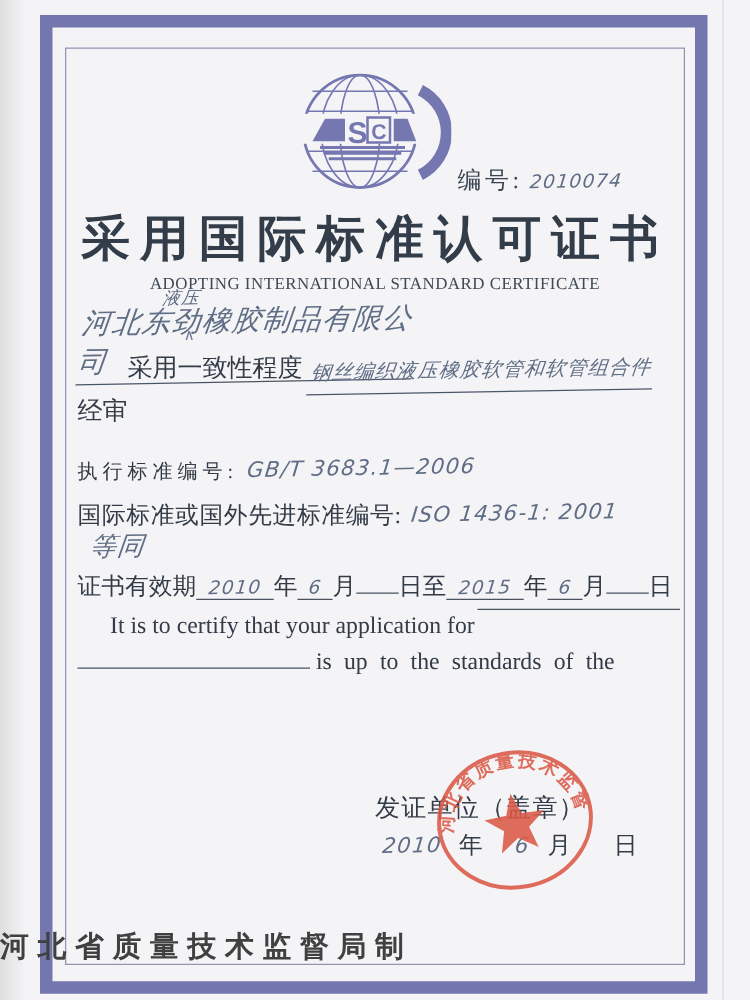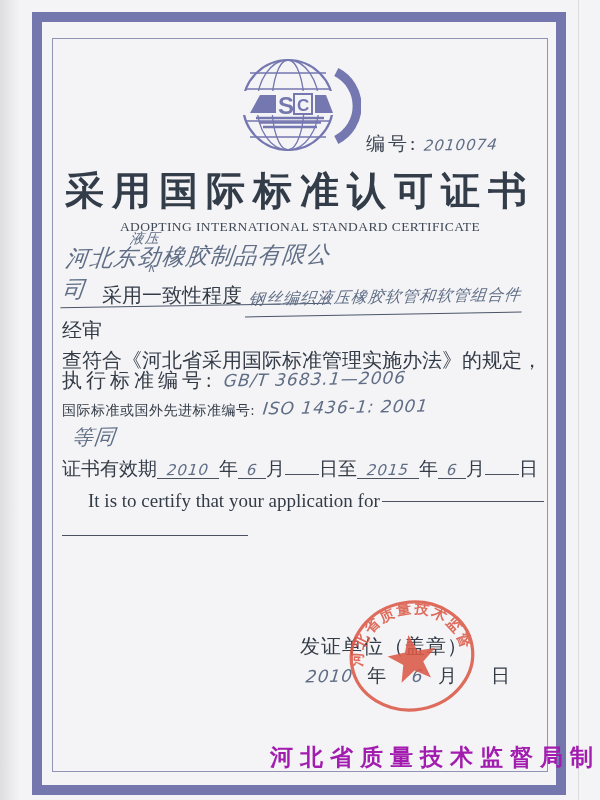--- a/index.html
+++ b/index.html
@@ -45,54 +45,54 @@
   .company-caret{left:147px;top:261px;font-size:12px;color:#6b7890;font-family:"DejaVu Sans",sans-serif;}
   .company{left:64px;top:241px;width:268px;font-size:23px;
     border-bottom:1.5px solid #4a5568;padding-bottom:2px;}
 
   
   .para{left:62px;top:280px;width:482px;font-size:20px;line-height:30.5px;color:#333b47;}
   .para .l1{text-indent:40px;}
   .product{font-size:16px;border-bottom:1px solid #4a5568;padding:0 2px 1px 2px;text-indent:0;}
 
   .row{left:62px;display:flex;align-items:baseline;white-space:nowrap;}
-  .lab-wide{font-size:20px;letter-spacing:4px;color:#333b47;}
-  .lab-med{font-size:14px;letter-spacing:.5px;color:#333b47;}
+  .lab-wide{font-size:16px;letter-spacing:4px;color:#333b47;}
+  .lab-med{font-size:19px;letter-spacing:.5px;color:#333b47;}
   .val-hand{font-size:17px;margin-left:8px;position:relative;top:-2px;}
   .val-hand-lg{font-size:21px;margin-left:10px;position:relative;top:-2px;}
 
   
   .validity{left:62px;top:454px;display:flex;align-items:baseline;font-size:19px;white-space:nowrap;color:#333b47;}
   .blank{display:inline-block;border-bottom:1px solid #4a5260;text-align:center;height:20px;}
   .b-year{width:62px;} .b-month{width:28px;} .b-day{width:34px;}
   .blank .hand{font-size:15px;}
 
   
   .english{left:62px;top:487px;width:482px;font-size:19px;line-height:28.5px;color:#333b47;}
-  .e1{display:flex;align-items:center;}
+  .e1{display:flex;align-items:flex-start;}
   .e1-text{text-indent:26px;white-space:nowrap;}
   .e1-blank{flex:1;border-bottom:1px solid #4a5260;margin-left:2px;}
   .e2-blank{display:inline-block;width:186px;border-bottom:1px solid #4a5260;}
   .e2-text{word-spacing:5px;}
   .e-rest{word-spacing:2.5px;}
   .e-rest i{font-family:"Liberation Serif","DejaVu Serif",serif;}
 
   
   .issuer{left:300px;top:633px;font-size:20px;letter-spacing:1px;color:#333b47;}
   .issue-date{left:306px;top:663px;display:flex;align-items:baseline;font-size:19px;color:#333b47;}
   .issue-date .hand{font-size:17px;}
   .gap-s{display:inline-block;width:14px;}
   .gap-m{display:inline-block;width:26px;}
   .gap-l{display:inline-block;width:34px;}
 
   .seal{left:346px;top:596px;width:132px;height:120px;opacity:.88;
     transform:rotate(-10deg);}
 
-  .footer{left:0;right:0;top:742px;text-align:right;
-    font-size:23px;font-weight:600;letter-spacing:7px;color:#a21caf;}
+  .footer{left:0;right:0;top:742px;text-align:left;
+    font-size:23px;font-weight:600;letter-spacing:7px;color:#404040;}
 </style>
 </head>
 <body>
 
 <div class="shade-left"></div>
 <div class="paper-edge"></div>
 <div class="band"></div>
 <div class="frame"></div>
 
 <svg class="abs logo" viewBox="0 0 125 115" fill="none" xmlns="http://www.w3.org/2000/svg">
@@ -123,21 +123,20 @@
 <span class="abs hand company-insert">液压</span>
 <span class="abs company-caret">∧</span>
 <div class="abs hand company">河北东劲橡胶制品有限公司</div>
 
 <div class="abs para">
   <div class="l1">
     <span>采用一致性程度</span>
     <span class="hand product">钢丝编织液压橡胶软管和软管组合件</span>
     <span>经审</span>
   </div>
-  <div>查符合《河北省采用国际标准管理实施办法》的规定，</div>
 </div>
 
 <div class="abs row" style="top:367px">
   <span class="lab-wide">执行标准编号:</span>
   <span class="hand val-hand">GB/T 3683.1—2006</span>
 </div>
 <div class="abs row" style="top:399px">
   <span class="lab-med">国际标准或国外先进标准编号:</span>
   <span class="hand val-hand">ISO 1436-1: 2001</span>
 </div>
@@ -161,20 +160,21 @@
   <span>日</span>
 </div>
 
 <div class="abs english">
   <div class="e1">
     <span class="e1-text">It is to certify that your application for</span>
     <span class="e1-blank"></span>
   </div>
   <div>
     <span class="e2-blank"></span>
+    <span class="e2-text">is up to the standards of the</span>
   </div>
 </div>
 
 <div class="abs issuer">发证单位（盖章）</div>
 <div class="abs issue-date">
   <span class="hand">2010</span>
   <span class="gap-s"></span>
   <span>年</span>
   <span class="gap-m"></span>
   <span class="hand">6</span>

